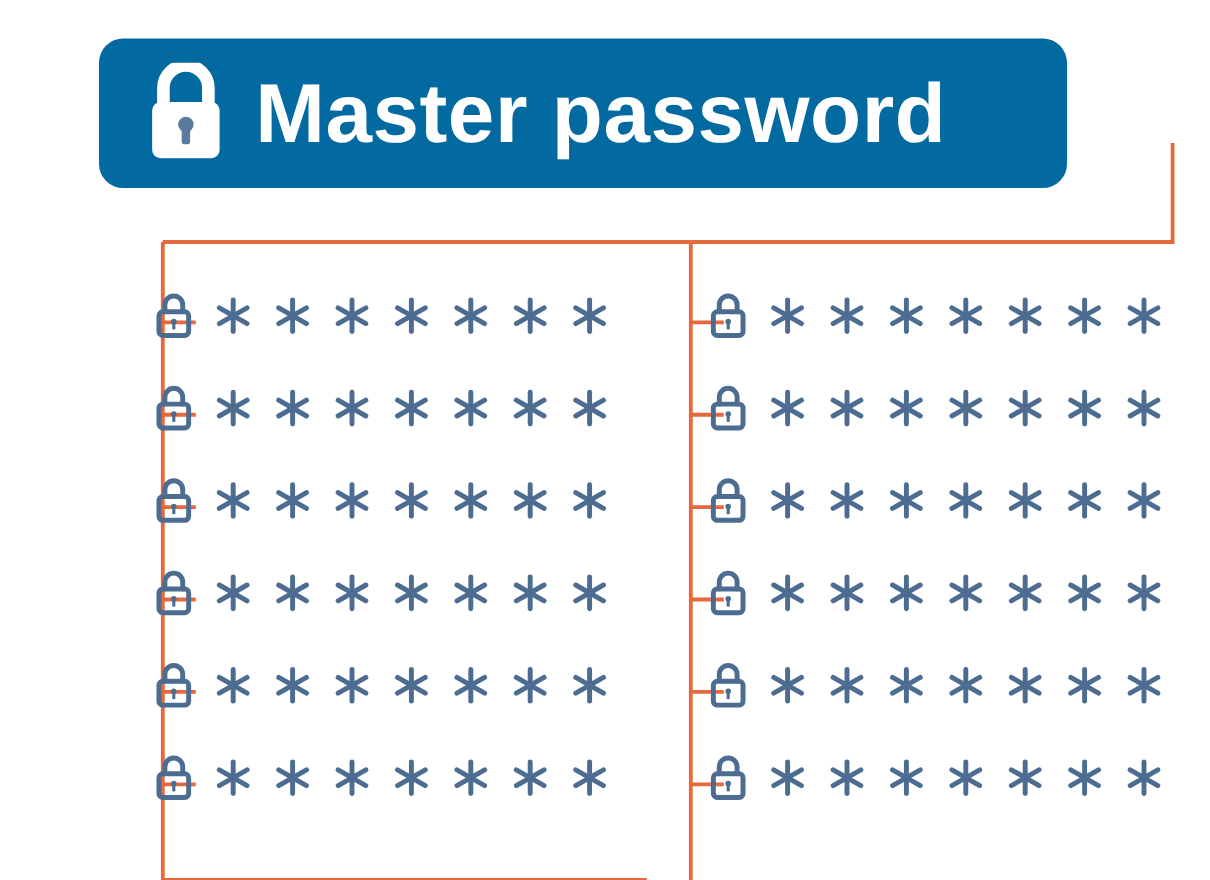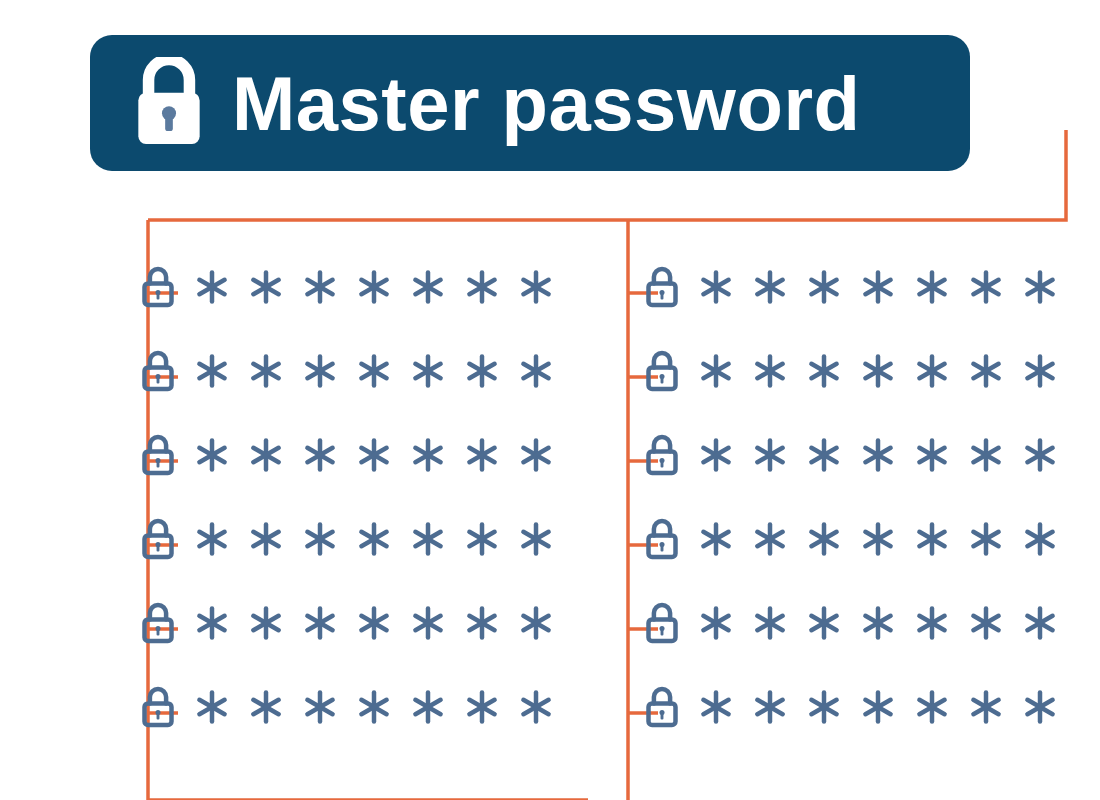--- a/index.html
+++ b/index.html
@@ -10,21 +10,21 @@
       font-family: Arial, Helvetica, sans-serif;
       position: relative;
     }
     .diagram {
       position: absolute;
       left: 80px;
       top: 35px;
       width: 960px;
     }
     .master-box {
-      background: #0c4a6e;
+      background: #0369a1;
       border-radius: 22px;
       padding: 22px 40px;
       display: flex;
       align-items: center;
       gap: 24px;
       width: 880px;
       margin-left: 10px;
       position: relative;
       z-index: 2;
     }

